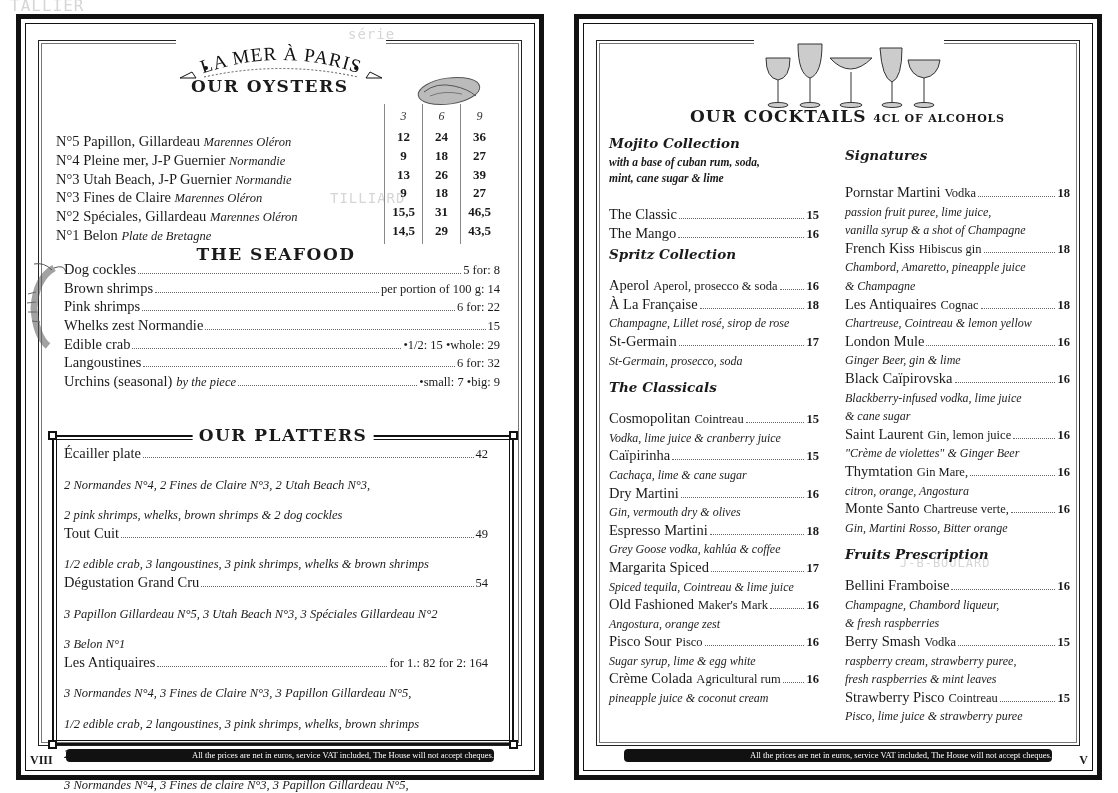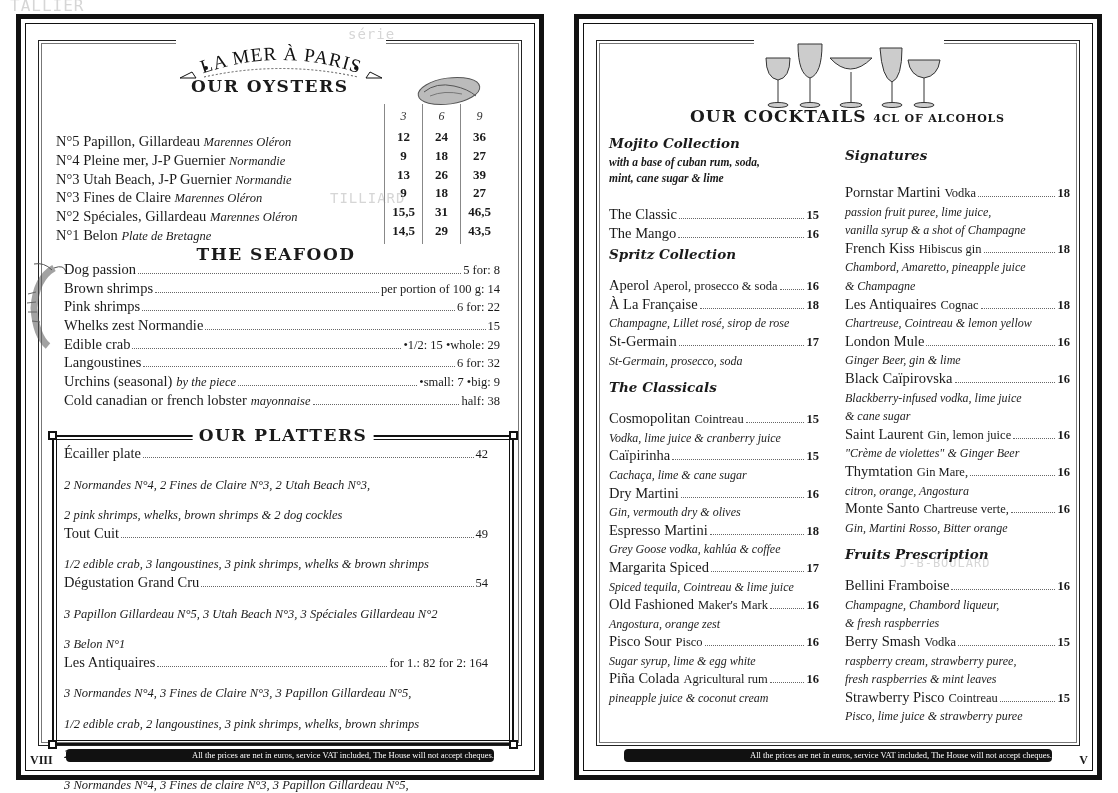--- a/index.html
+++ b/index.html
@@ -165,21 +165,21 @@
   <div class="shrimp">
     <svg width="44" height="90" viewBox="0 0 44 90">
         <path d="M30,6 q-18,10 -20,40 q2,28 14,38" stroke="#555" stroke-width="7" fill="none" opacity="0.55"></path>
         <path d="M30,6 q10,-4 12,4 M28,8 q-8,-8 -18,-6" stroke="#555" fill="none"></path>
         <path d="M12,30 l-8,2 M12,40 l-9,1 M13,50 l-9,0 M16,60 l-8,-1" stroke="#666"></path>
       </svg>
   </div>
 
   <div class="seafood-list">
     <div class="dotted-row">
-        <span>Dog passion</span>
+        <span>Dog cockles</span>
         <span class="dots"></span>
         <span class="price">5 for: 8</span>
       </div>
     <div class="dotted-row">
         <span>Brown shrimps</span>
         <span class="dots"></span>
         <span class="price">per portion of 100 g: 14</span>
       </div>
     <div class="dotted-row">
         <span>Pink shrimps</span>
@@ -199,26 +199,20 @@
     <div class="dotted-row">
         <span>Langoustines</span>
         <span class="dots"></span>
         <span class="price">6 for: 32</span>
       </div>
     <div class="dotted-row">
         <span>Urchins (seasonal)</span>
         <span class="sub">by the piece</span>
         <span class="dots"></span>
         <span class="price">•small: 7  •big: 9</span>
-      </div>
-    <div class="dotted-row">
-        <span>Cold canadian or french lobster</span>
-        <span class="sub">mayonnaise</span>
-        <span class="dots"></span>
-        <span class="price">half: 38</span>
       </div>
   </div>
 
   <div class="platters-box">
     <span class="corner tl"></span>
     <span class="corner tr"></span>
     <span class="corner bl"></span>
     <span class="corner br"></span>
     <div class="platters-title sec-title">OUR PLATTERS</div>
     <div class="platters-list">
@@ -367,21 +361,21 @@
       </div>
     <div class="c-desc">Angostura, orange zest</div>
     <div class="c-row">
         <span>Pisco Sour</span>
         <span class="base">Pisco</span>
         <span class="dots"></span>
         <span class="price">16</span>
       </div>
     <div class="c-desc">Sugar syrup, lime &amp; egg white</div>
     <div class="c-row">
-        <span>Piña Colada</span>
+        <span>Crème Colada</span>
         <span class="base">Agricultural rum</span>
         <span class="dots"></span>
         <span class="price">16</span>
       </div>
     <div class="c-desc">pineapple juice &amp; coconut cream</div>
   </div>
 
   <div class="col-right">
     <div class="cat-title" style="margin-top:12px">Signatures</div>
     <div style="height:18px"></div>

